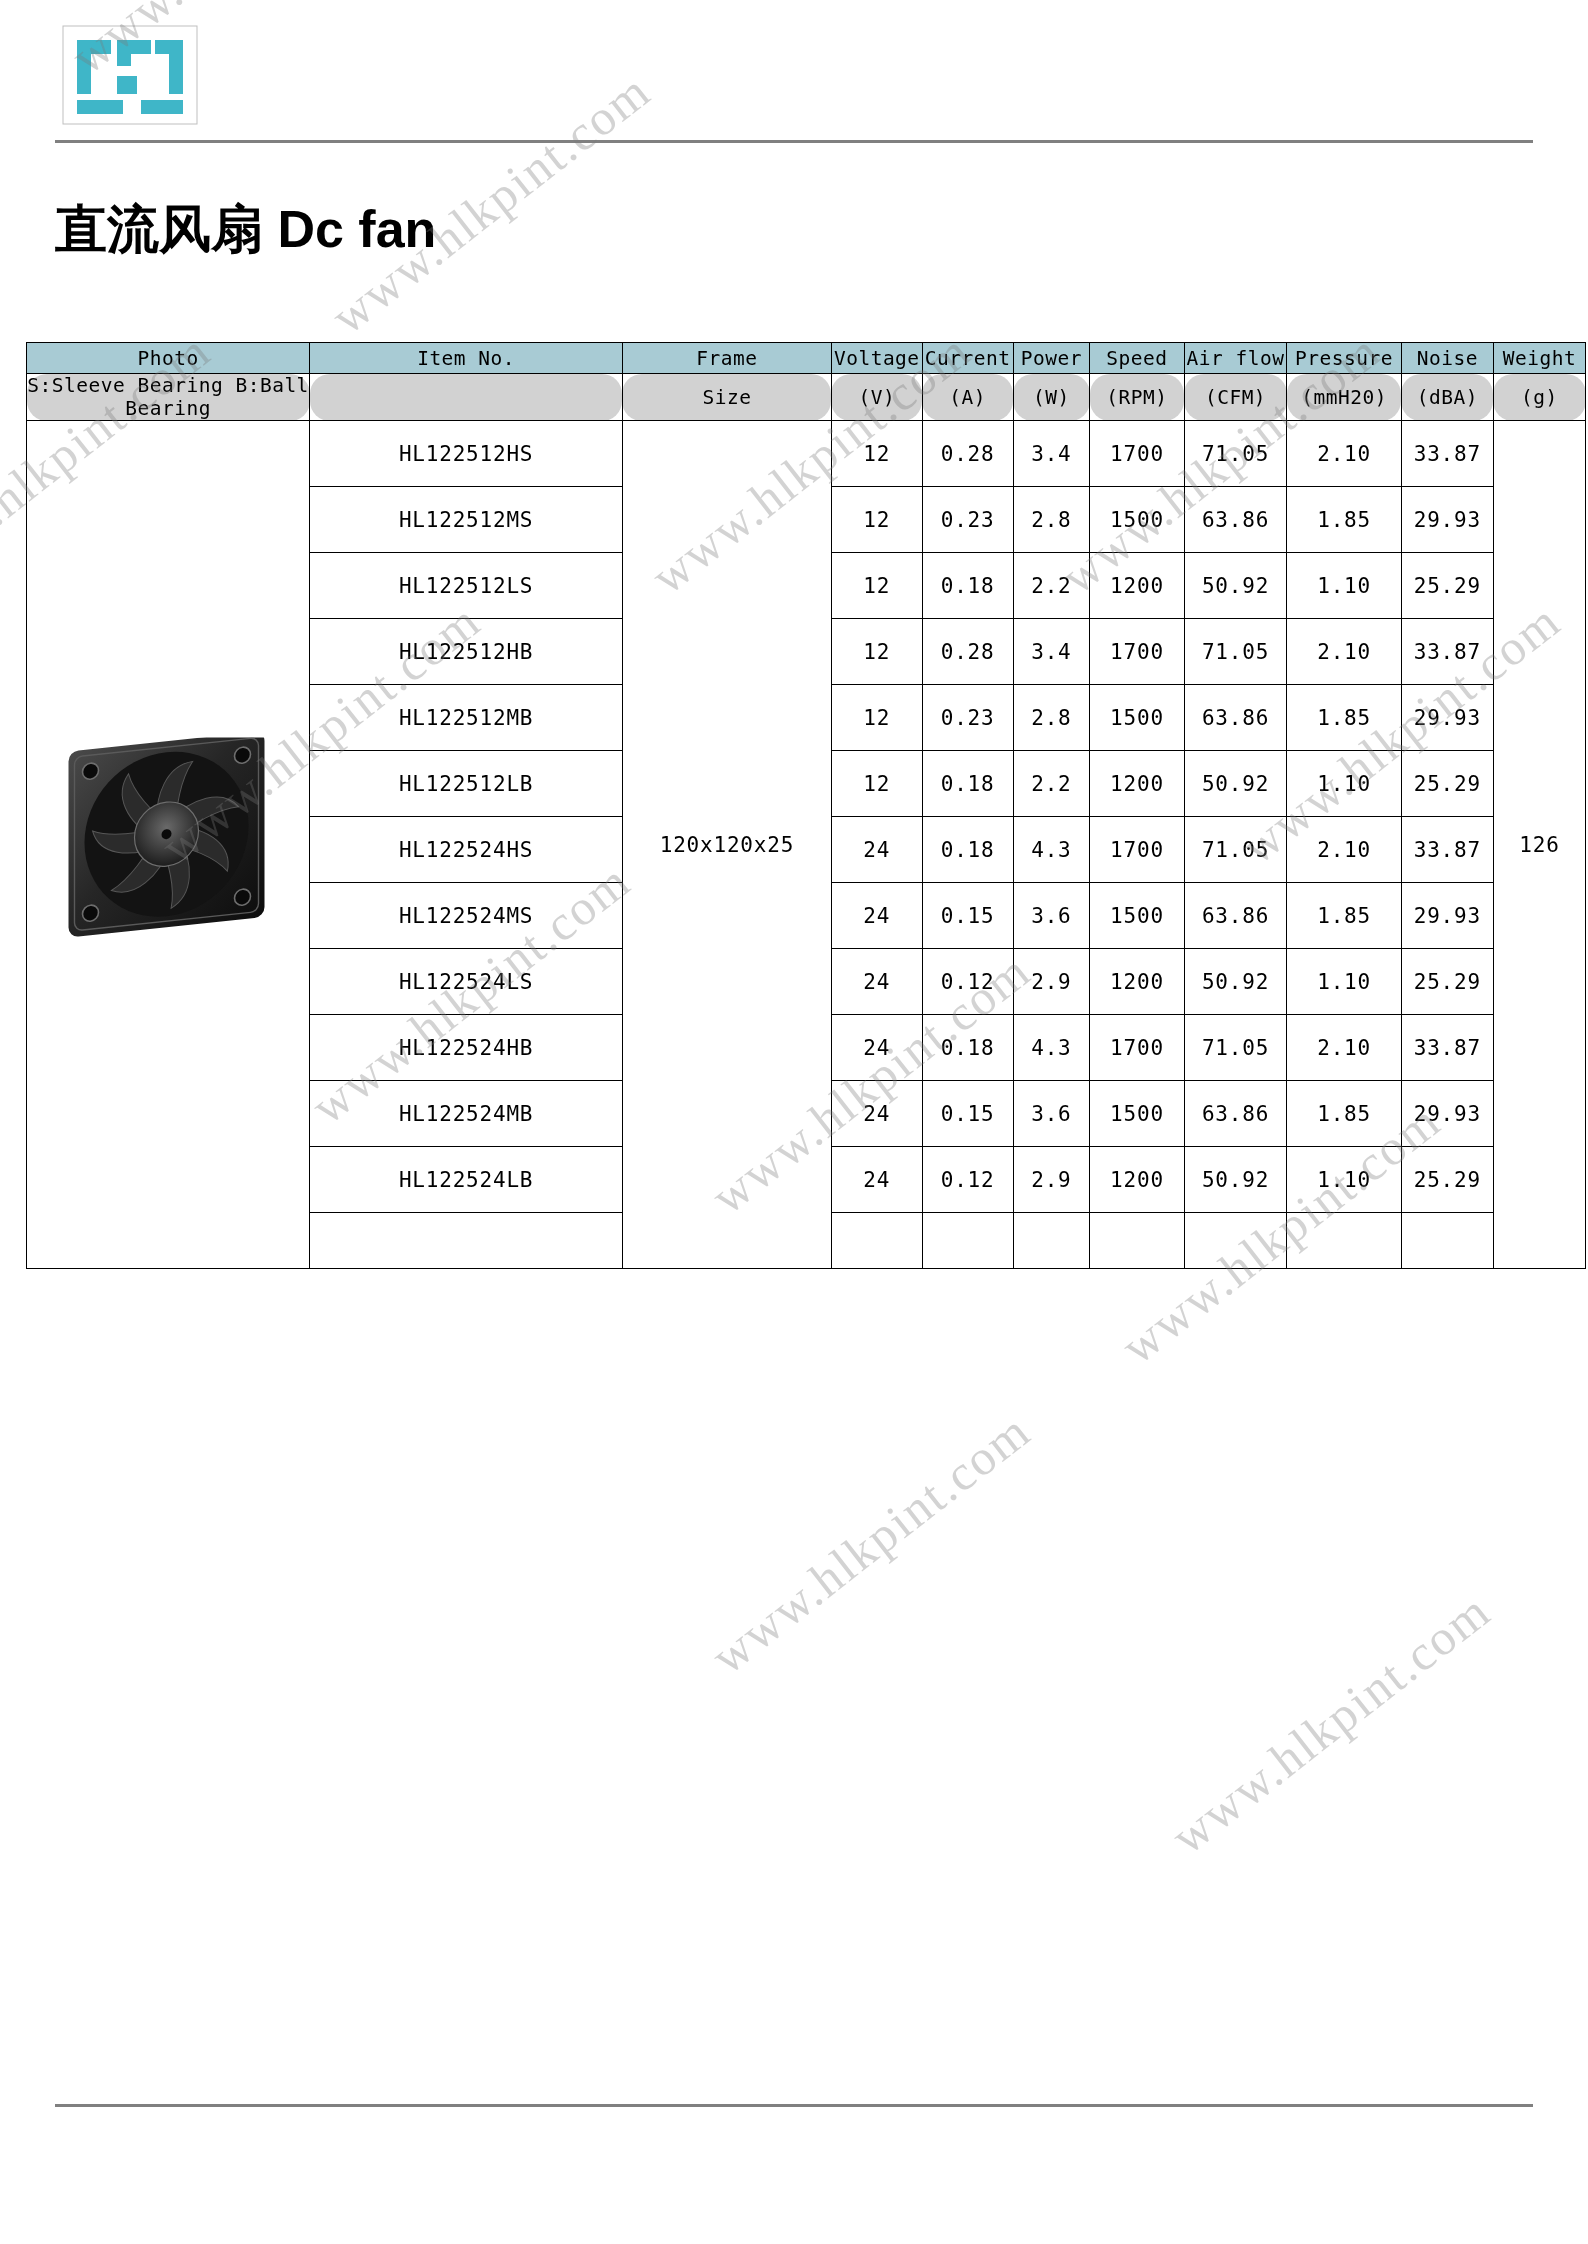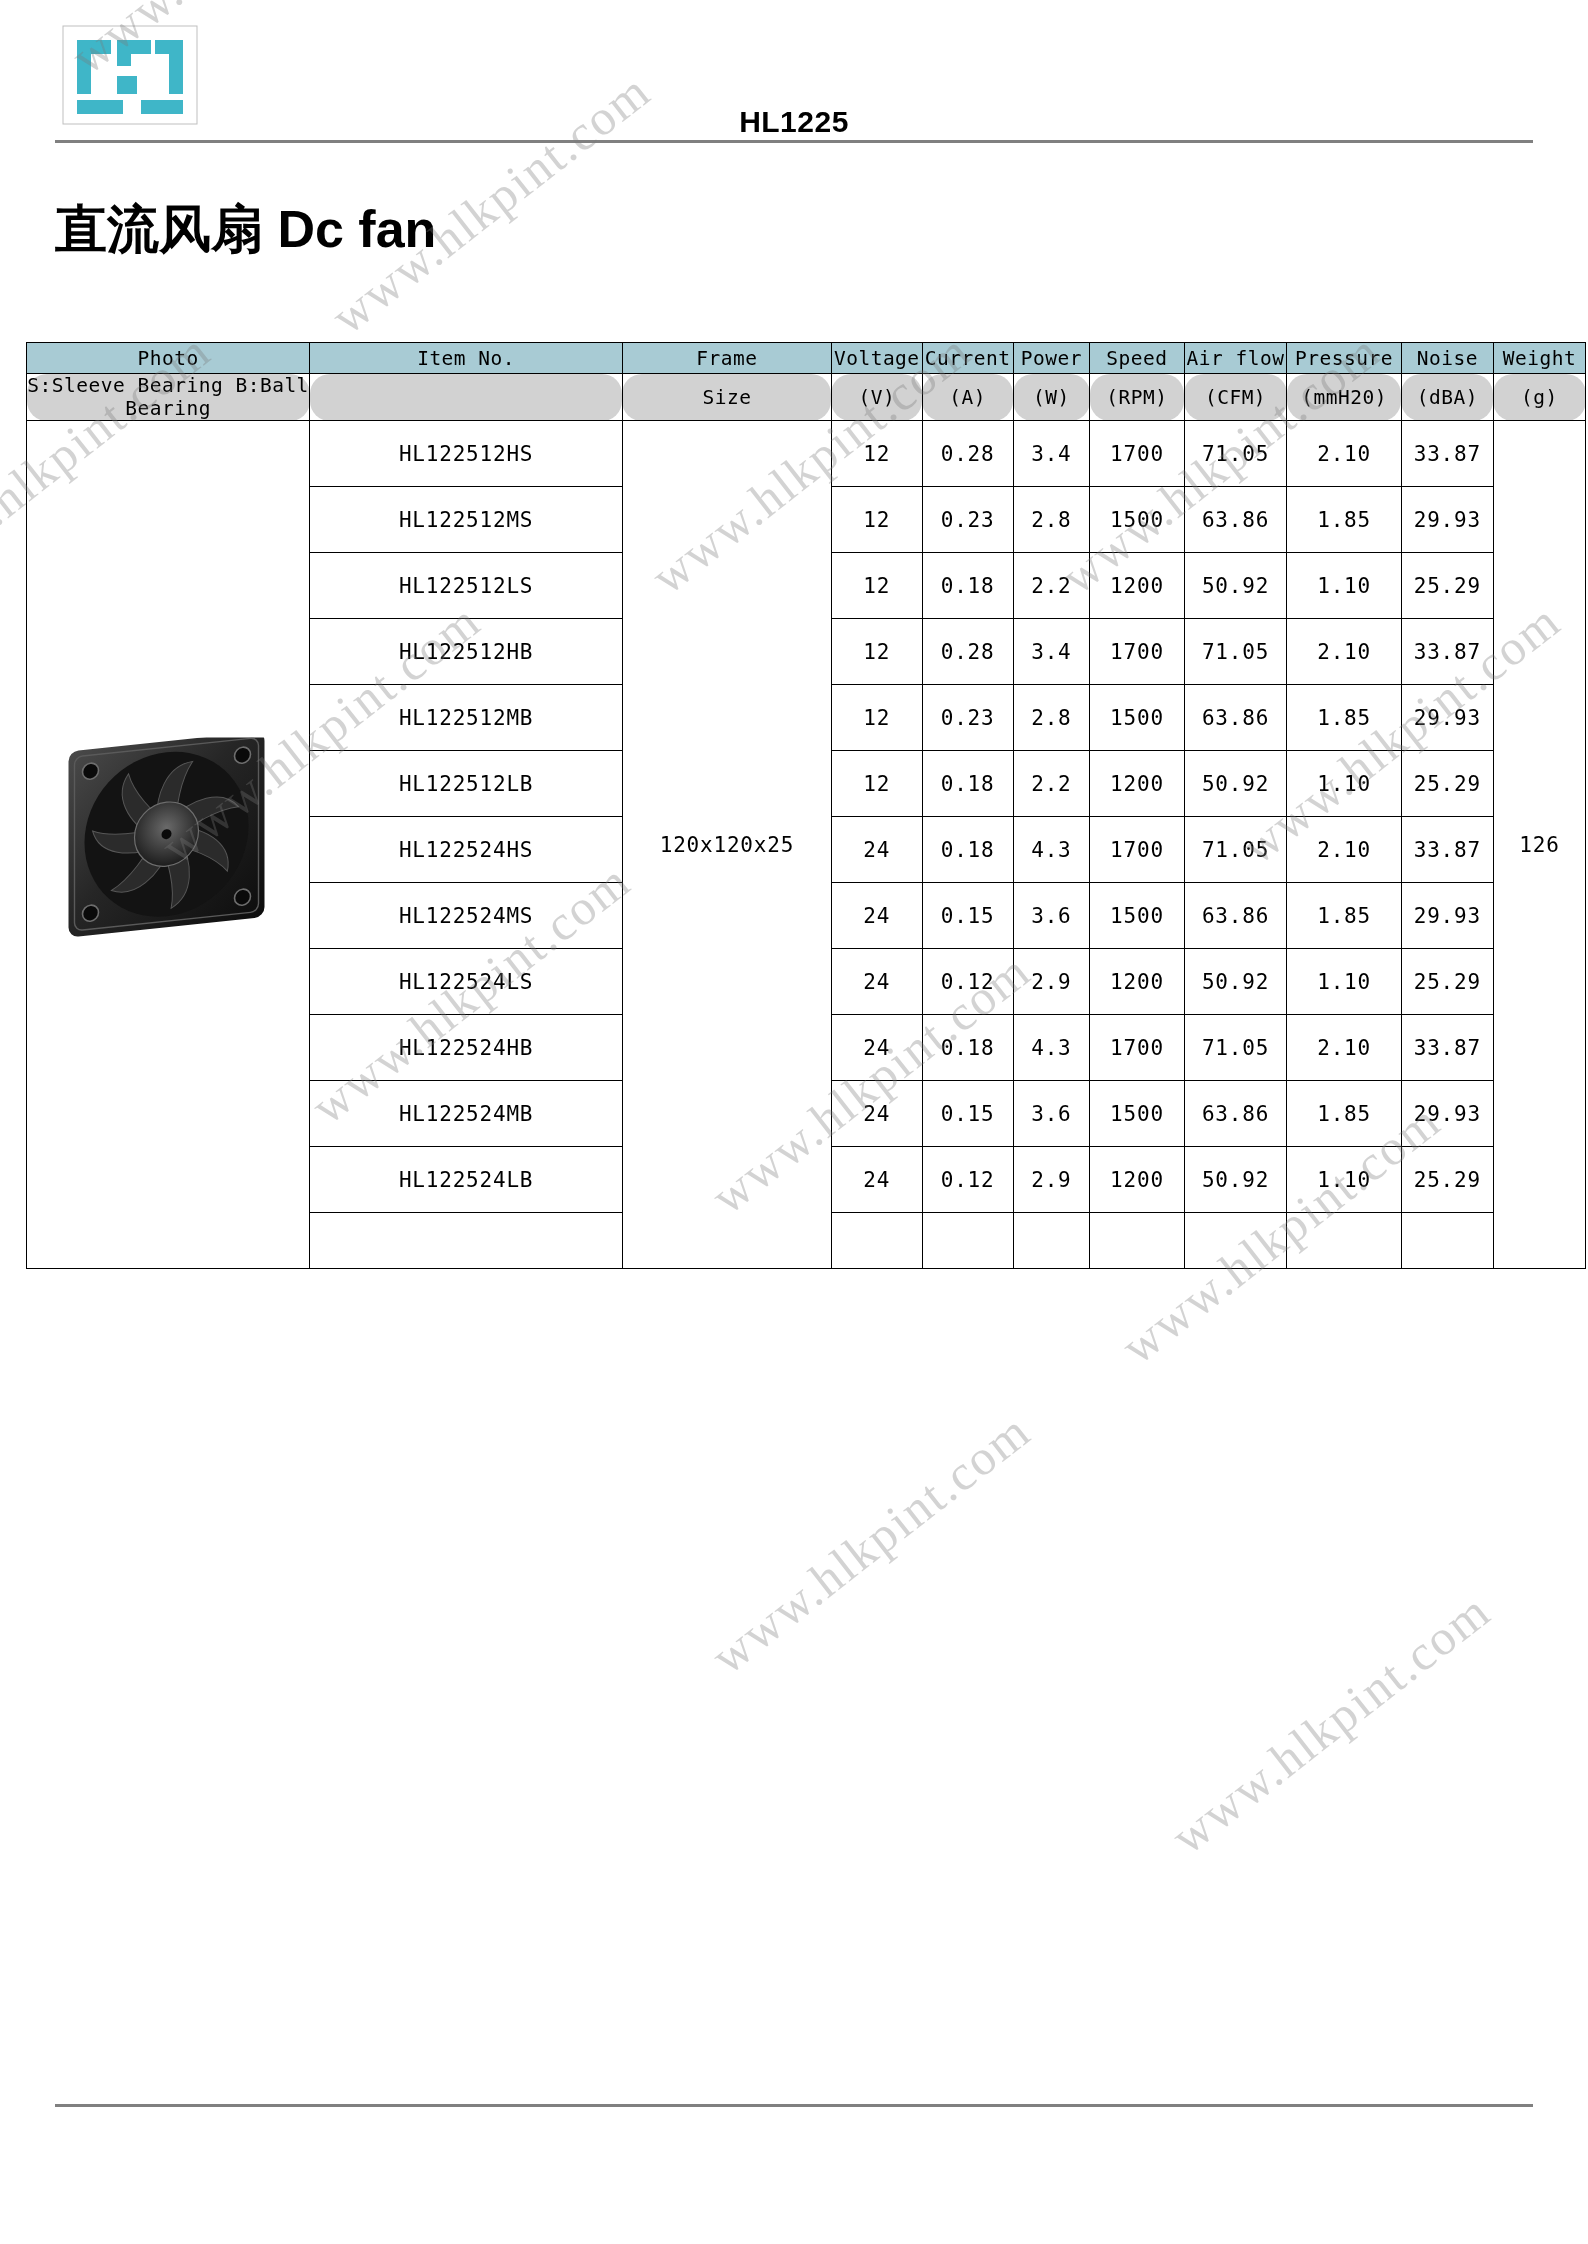--- a/index.html
+++ b/index.html
@@ -185,21 +185,20 @@
       <svg viewBox="0 0 150 110" width="150" height="110">
         <rect x="8" y="6" width="134" height="98" fill="#ffffff" stroke="#bfbfbf" stroke-width="1"></rect>
         <path d="M22 20 h34 v14 h-20 v40 h-14 z" fill="#3fb6c8"></path>
         <path d="M62 20 h34 v14 h-20 v12 h-14 z" fill="#3fb6c8"></path>
         <path d="M100 20 h28 v54 h-14 v-40 h-14 z" fill="#3fb6c8"></path>
         <path d="M62 56 h20 v18 h-20 z" fill="#3fb6c8"></path>
         <path d="M22 80 h46 v14 h-46 z" fill="#3fb6c8"></path>
         <path d="M86 80 h42 v14 h-42 z" fill="#3fb6c8"></path>
       </svg>
     </div>
-    <div class="doc-title">HL1225</div>
   </div>
   <div class="header-rule"></div>
 
   <div class="main-title">
     <span class="cn">直流风扇</span><span> Dc fan</span>
   </div>
 
   <div class="tbl-wrap">
     <table class="spec">
       <colgroup>

